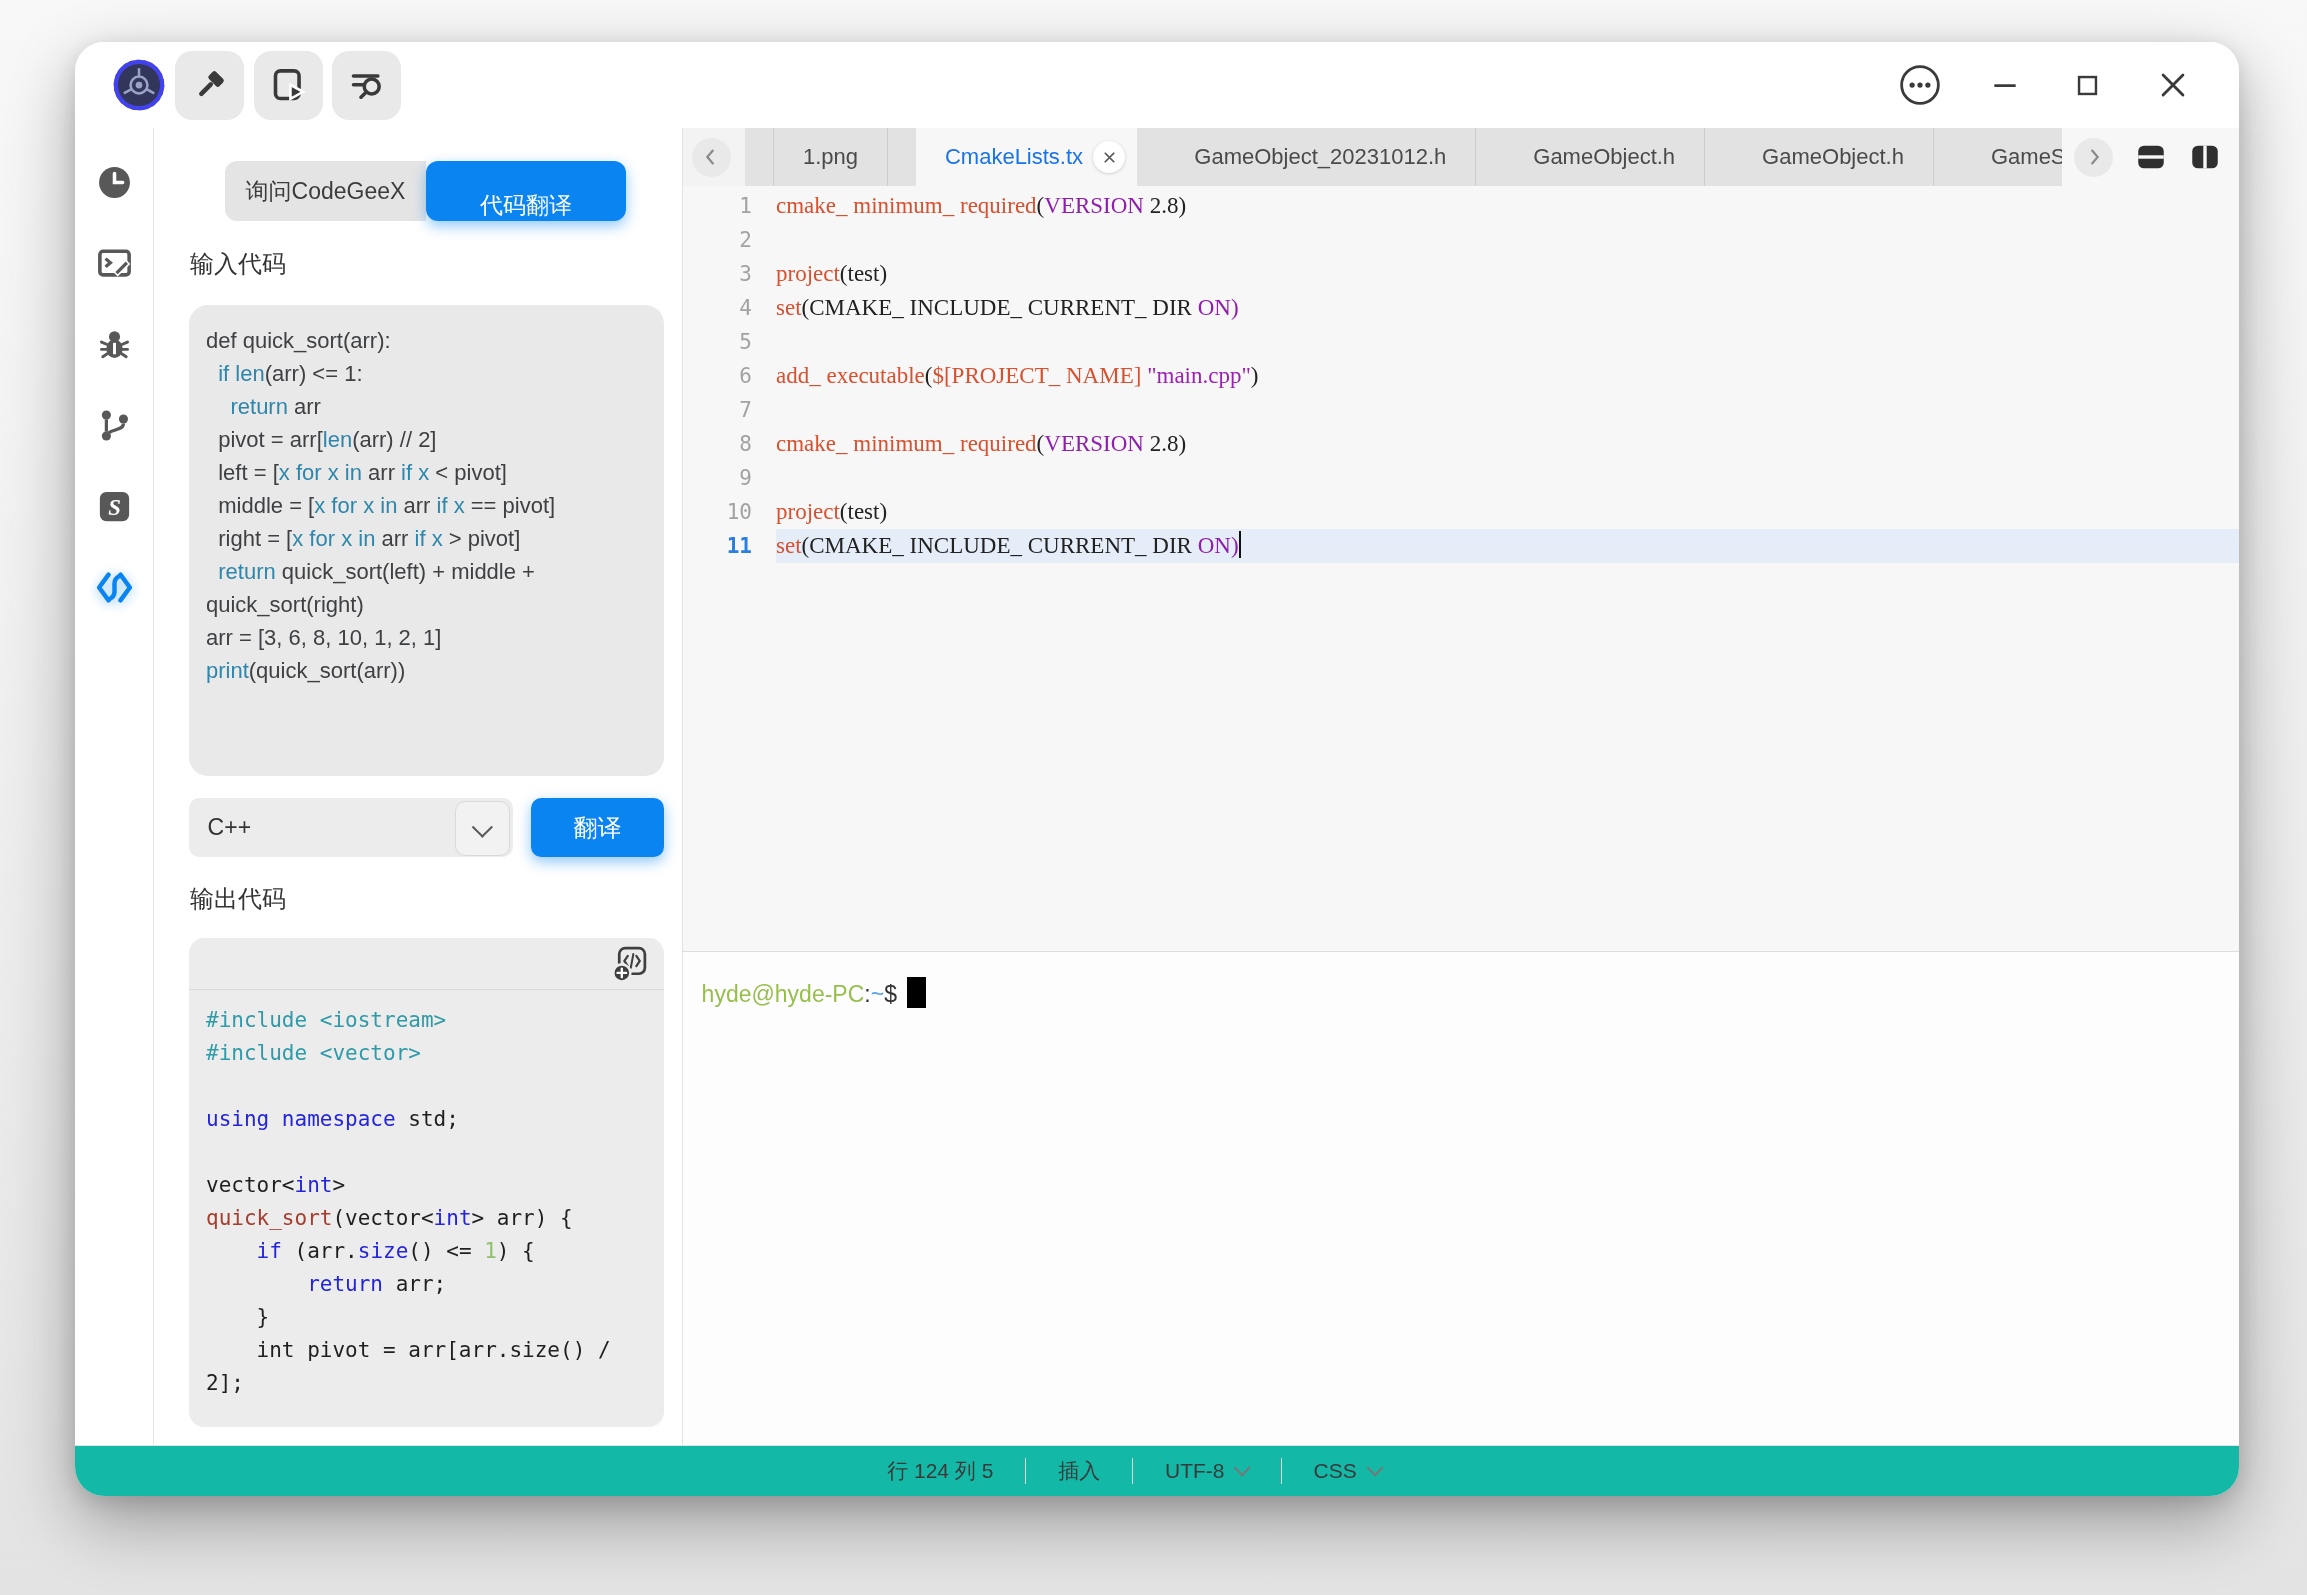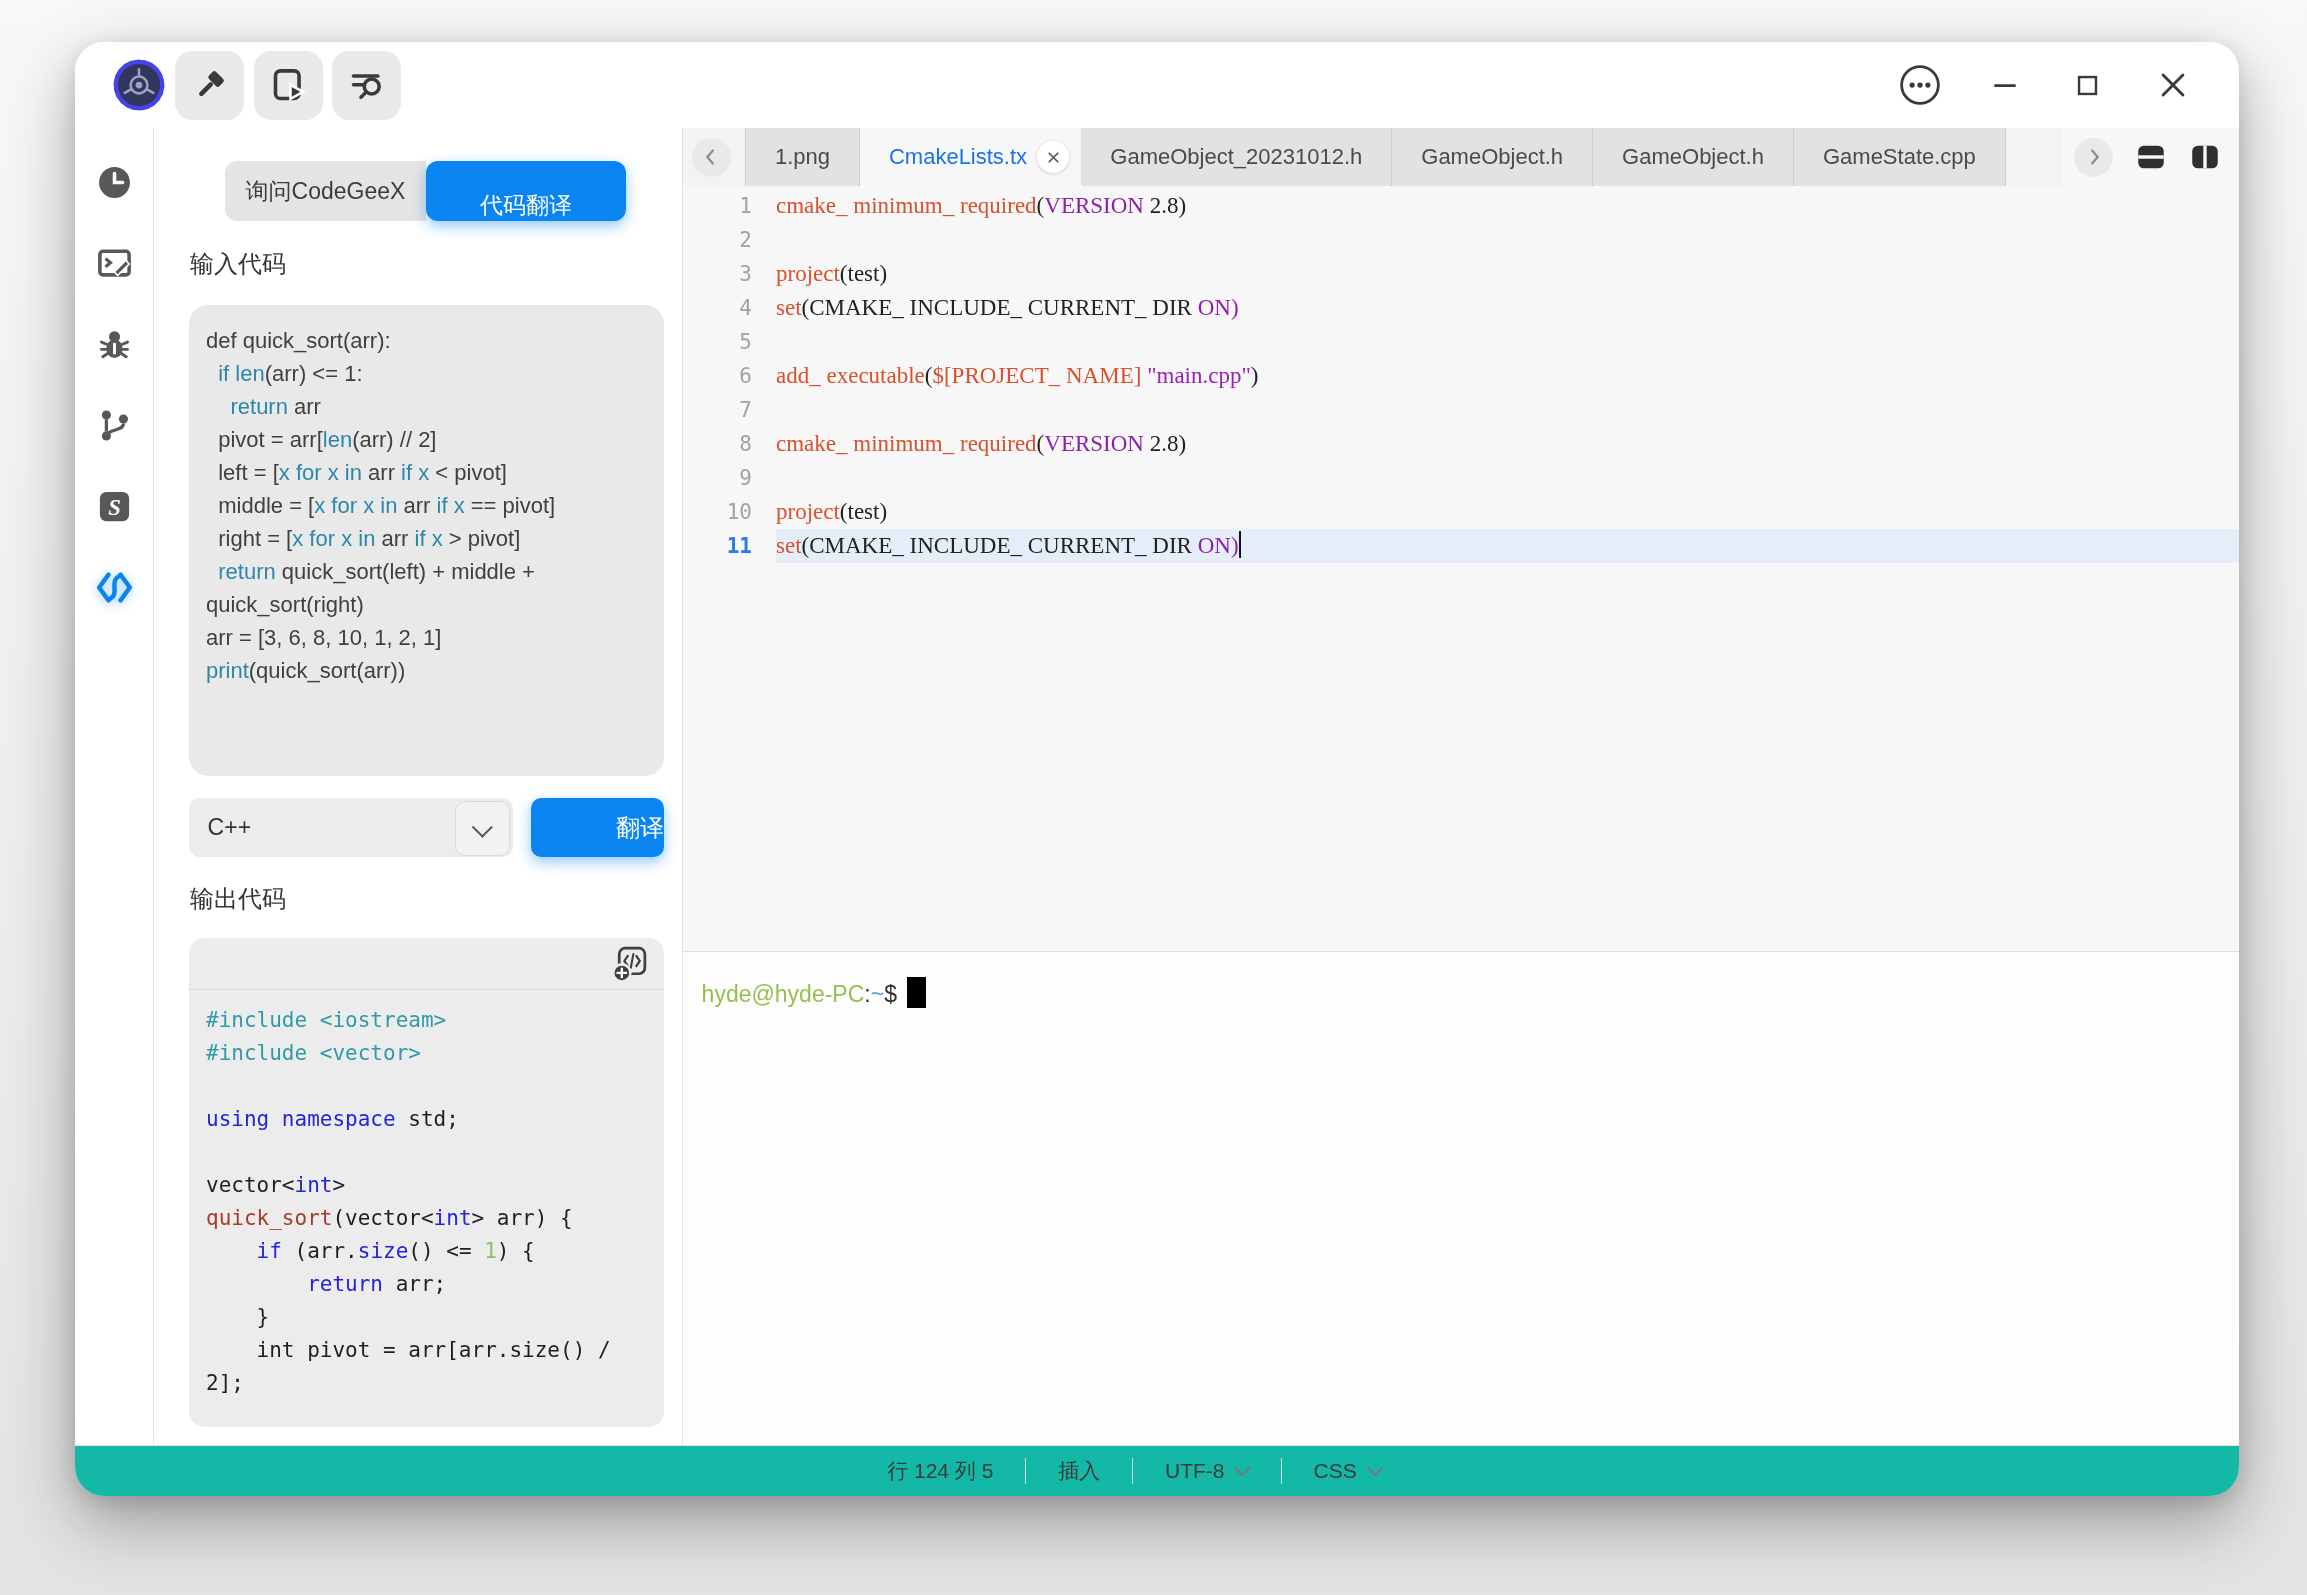--- a/index.html
+++ b/index.html
@@ -47,40 +47,40 @@
   .inbox .tok-k{color:#2e86ab;}
   .inbox .tok-d{color:#3f4043;}
   .lang-row{position:absolute;left:35px;top:670px;width:475px;height:59px;}
   .select{position:absolute;left:0;top:0;width:324px;height:59px;background:#ececec;border-radius:10.2px;
     display:flex;align-items:center;font-size:23px;color:#333;padding-left:18.6px;box-sizing:border-box;}
   .select .chevbox{position:absolute;right:3.4px;top:3.4px;width:53px;height:53px;border:0.8px solid #d9d9d9;border-radius:10.2px;
     background:#f2f2f2;display:flex;align-items:center;justify-content:center;}
   .chev{width:12.7px;height:12.7px;border-right:2.5px solid #5a5a5a;border-bottom:2.5px solid #5a5a5a;
     transform:rotate(45deg) translate(-1.7px,-1.7px);}
   .btn-translate{position:absolute;left:342px;top:0;width:133px;height:59px;background:#0a84f0;border-radius:10.2px;
-    display:flex;align-items:center;justify-content:flex-end;color:#fff;font-size:24px;
+    display:flex;align-items:center;justify-content:center;color:#fff;font-size:24px;
     box-shadow:0 5.1px 13.6px rgba(10,132,240,.45);}
   .outbox{position:absolute;left:35px;top:810px;width:475px;height:489px;background:#ececec;border-radius:15.2px;
     box-sizing:border-box;overflow:hidden;}
   .outbox .o-head{height:51px;border-bottom:0.8px solid #d8d8d8;display:flex;align-items:center;justify-content:flex-end;padding-right:13.6px;}
   .outbox .o-code{padding:13.6px 17px;}
   .outbox .cline{font-family:"DejaVu Sans Mono",monospace;font-size:21px;line-height:33px;white-space:pre;color:#1f1f1f;}
   .outbox .tok-inc{color:#2f9aa8;}
   .outbox .tok-kw{color:#2424dd;}
   .outbox .tok-fn{color:#a63c2e;}
   .outbox .tok-num{color:#8fc06a;}
   .outbox .tok-d{color:#1f1f1f;}
   
   .editor{flex:1;display:flex;flex-direction:column;min-width:0;background:#f7f7f7;}
   .tabbar{height:58px;flex:0 0 58px;background:#f3f3f3;display:flex;align-items:stretch;position:relative;}
   .nav-circle{width:39px;height:39px;border-radius:50%;background:#e9e9e9;align-self:center;margin-left:8.5px;
     display:flex;align-items:center;justify-content:center;flex:0 0 auto;}
   .tabs-strip{display:flex;margin-left:14.4px;background:#e2e2e2;}
   .etab{display:flex;align-items:center;justify-content:center;padding:0 29px;font-size:22px;color:#4a4a4a;
-    background:#e2e2e2;border-right:0.8px solid #cdcdcd;white-space:nowrap;position:relative;}
+    background:#e2e2e2;border-right:0.8px solid #cdcdcd;white-space:nowrap;position:relative;margin-left:28px;}
   .etab:first-child{border-left:0.8px solid #cdcdcd;}
   .etab.active{background:#f7f7f7;color:#1a73e8;border-right:none;padding-right:12px;}
   .tab-close{width:32px;height:32px;border-radius:50%;background:#fff;box-shadow:0 0.8px 3.4px rgba(0,0,0,.18);
     display:flex;align-items:center;justify-content:center;margin-left:10.2px;}
   .tab-controls{position:absolute;right:0;top:0;height:58px;display:flex;align-items:center;background:#f7f7f7;padding:0 17px 0 12px;gap:20.3px;}
   .code-area{flex:1;position:relative;overflow:hidden;background:#f7f7f7;padding-top:3.4px;}
   .ed-line{display:flex;height:34px;line-height:34px;}
   .ed-line.current .ln-text-wrap{background:#e4edf8;}
   .ln-num{width:93px;flex:0 0 93px;text-align:right;padding-right:24px;box-sizing:border-box;
     font-family:"DejaVu Sans Mono",monospace;font-size:21px;color:#a2a2a2;}

